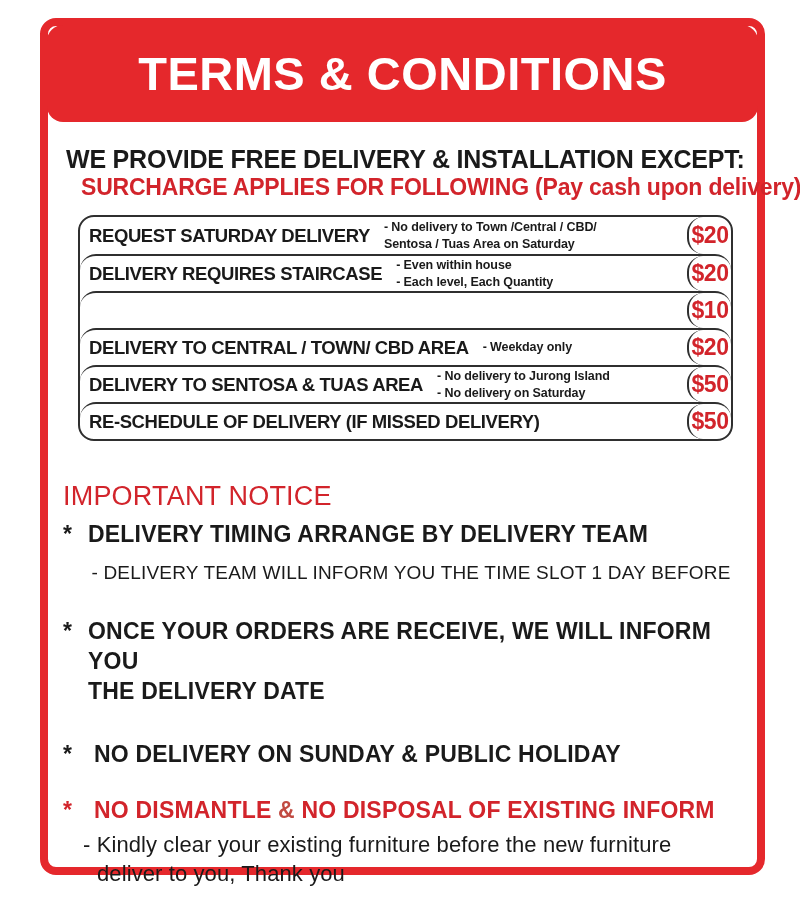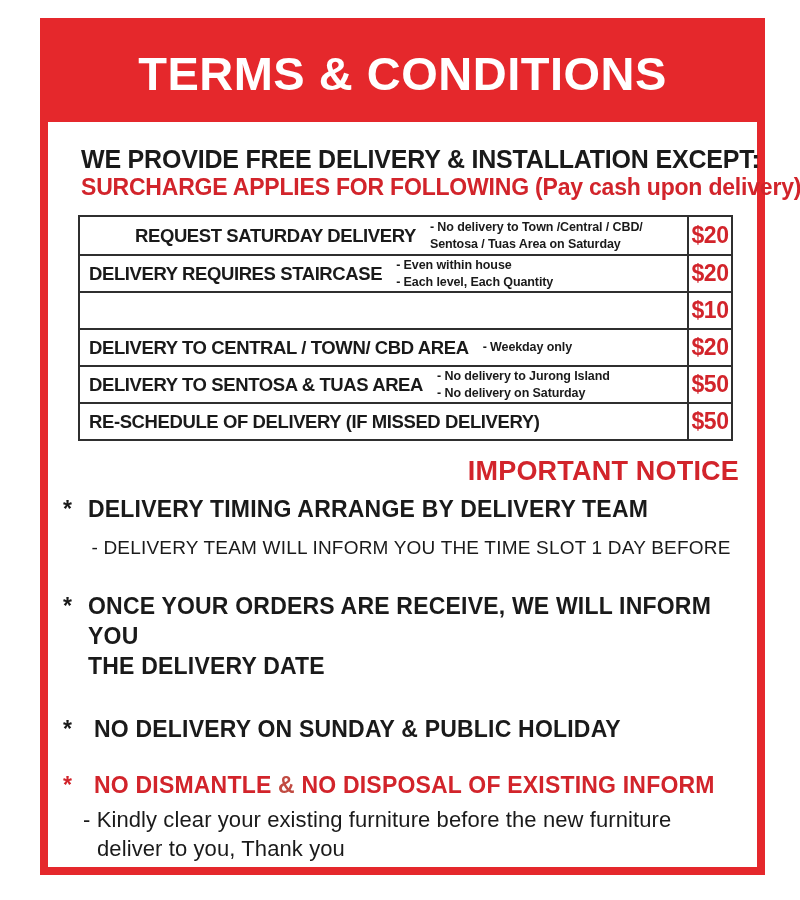--- a/index.html
+++ b/index.html
@@ -3,68 +3,68 @@
 <meta charset="utf-8">
 <style>
   :root{
     --red:#e5282c;
     --text-red:#d2242b;
     --amp-red:#c14b42;
     --black:#1a1a1a;
     --table-border:#2f2f2f;
     --white:#ffffff;
   }
-  *{box-sizing:border-box;margin:0;padding:0;}
+  *{box-sizing:border-box;margin:0;padding:0;border-radius:16px;}
   html,body{width:800px;height:900px;background:var(--white);
     font-family:"Liberation Sans",sans-serif;position:relative;overflow:hidden;}
   .poster{
     position:absolute;left:40px;top:18px;width:725px;height:857px;
     border:8px solid var(--red);background:var(--white);
   }
   .header{
     background:var(--red);height:97px;margin:-1px;
     display:flex;align-items:center;justify-content:center;
   }
   .header h1{
     color:#fff;font-size:47px;font-weight:700;letter-spacing:0.5px;white-space:nowrap;
   }
   .content{padding:24px 18px 0 15px;}
   .intro-line1{
-    margin-left:18px;font-size:25px;font-weight:700;color:var(--black);
+    margin-left:3px;font-size:25px;font-weight:700;color:var(--black);
     letter-spacing:-0.2px;white-space:nowrap;text-align:center;
   }
   .intro-line2{
     margin-left:18px;font-size:23px;font-weight:700;
     color:var(--text-red);letter-spacing:-0.2px;white-space:nowrap;
   }
   .surcharge-table{
     margin:14px 6px 0 15px;border:2px solid var(--table-border);
   }
   .srow{
     display:flex;align-items:center;min-height:37px;
     border-top:2px solid var(--table-border);
   }
-  .srow:first-child{border-top:none;padding-left:46px;}
+  .srow:first-child{border-top:none;}
   .srow-label{
     font-size:18.5px;font-weight:700;color:var(--black);
     padding:2px 0 2px 9px;letter-spacing:-0.4px;white-space:nowrap;
   }
   .srow-note{
     font-size:12.5px;font-weight:700;color:var(--black);
     margin-left:14px;line-height:1.3;white-space:pre-line;letter-spacing:-0.1px;
   }
   .srow-price{
     margin-left:auto;width:44px;align-self:stretch;
     border-left:2px solid var(--table-border);
     display:flex;align-items:center;justify-content:center;
     color:var(--text-red);font-weight:700;font-size:23px;letter-spacing:-0.5px;
   }
   .notice-title{
-    margin-top:15px;text-align:right;color:var(--text-red);
-    font-size:27px;font-weight:700;letter-spacing:0.2px;
+    margin-top:40px;text-align:left;color:var(--text-red);
+    font-size:27px;font-weight:400;letter-spacing:0.2px;
   }
   .bullet{display:flex;gap:10px;font-size:23px;font-weight:700;
     color:var(--black);letter-spacing:0.2px;line-height:1.3;}
   .bullet .star{width:15px;flex:none;}
   .bullet.wide-gap{gap:16px;}
   .b1{margin-top:8px;}
   .b2{margin-top:33px;}
   .b3{margin-top:33px;}
   .b4{margin-top:27px;color:var(--text-red);}
   .b4 .star{color:var(--text-red);}

